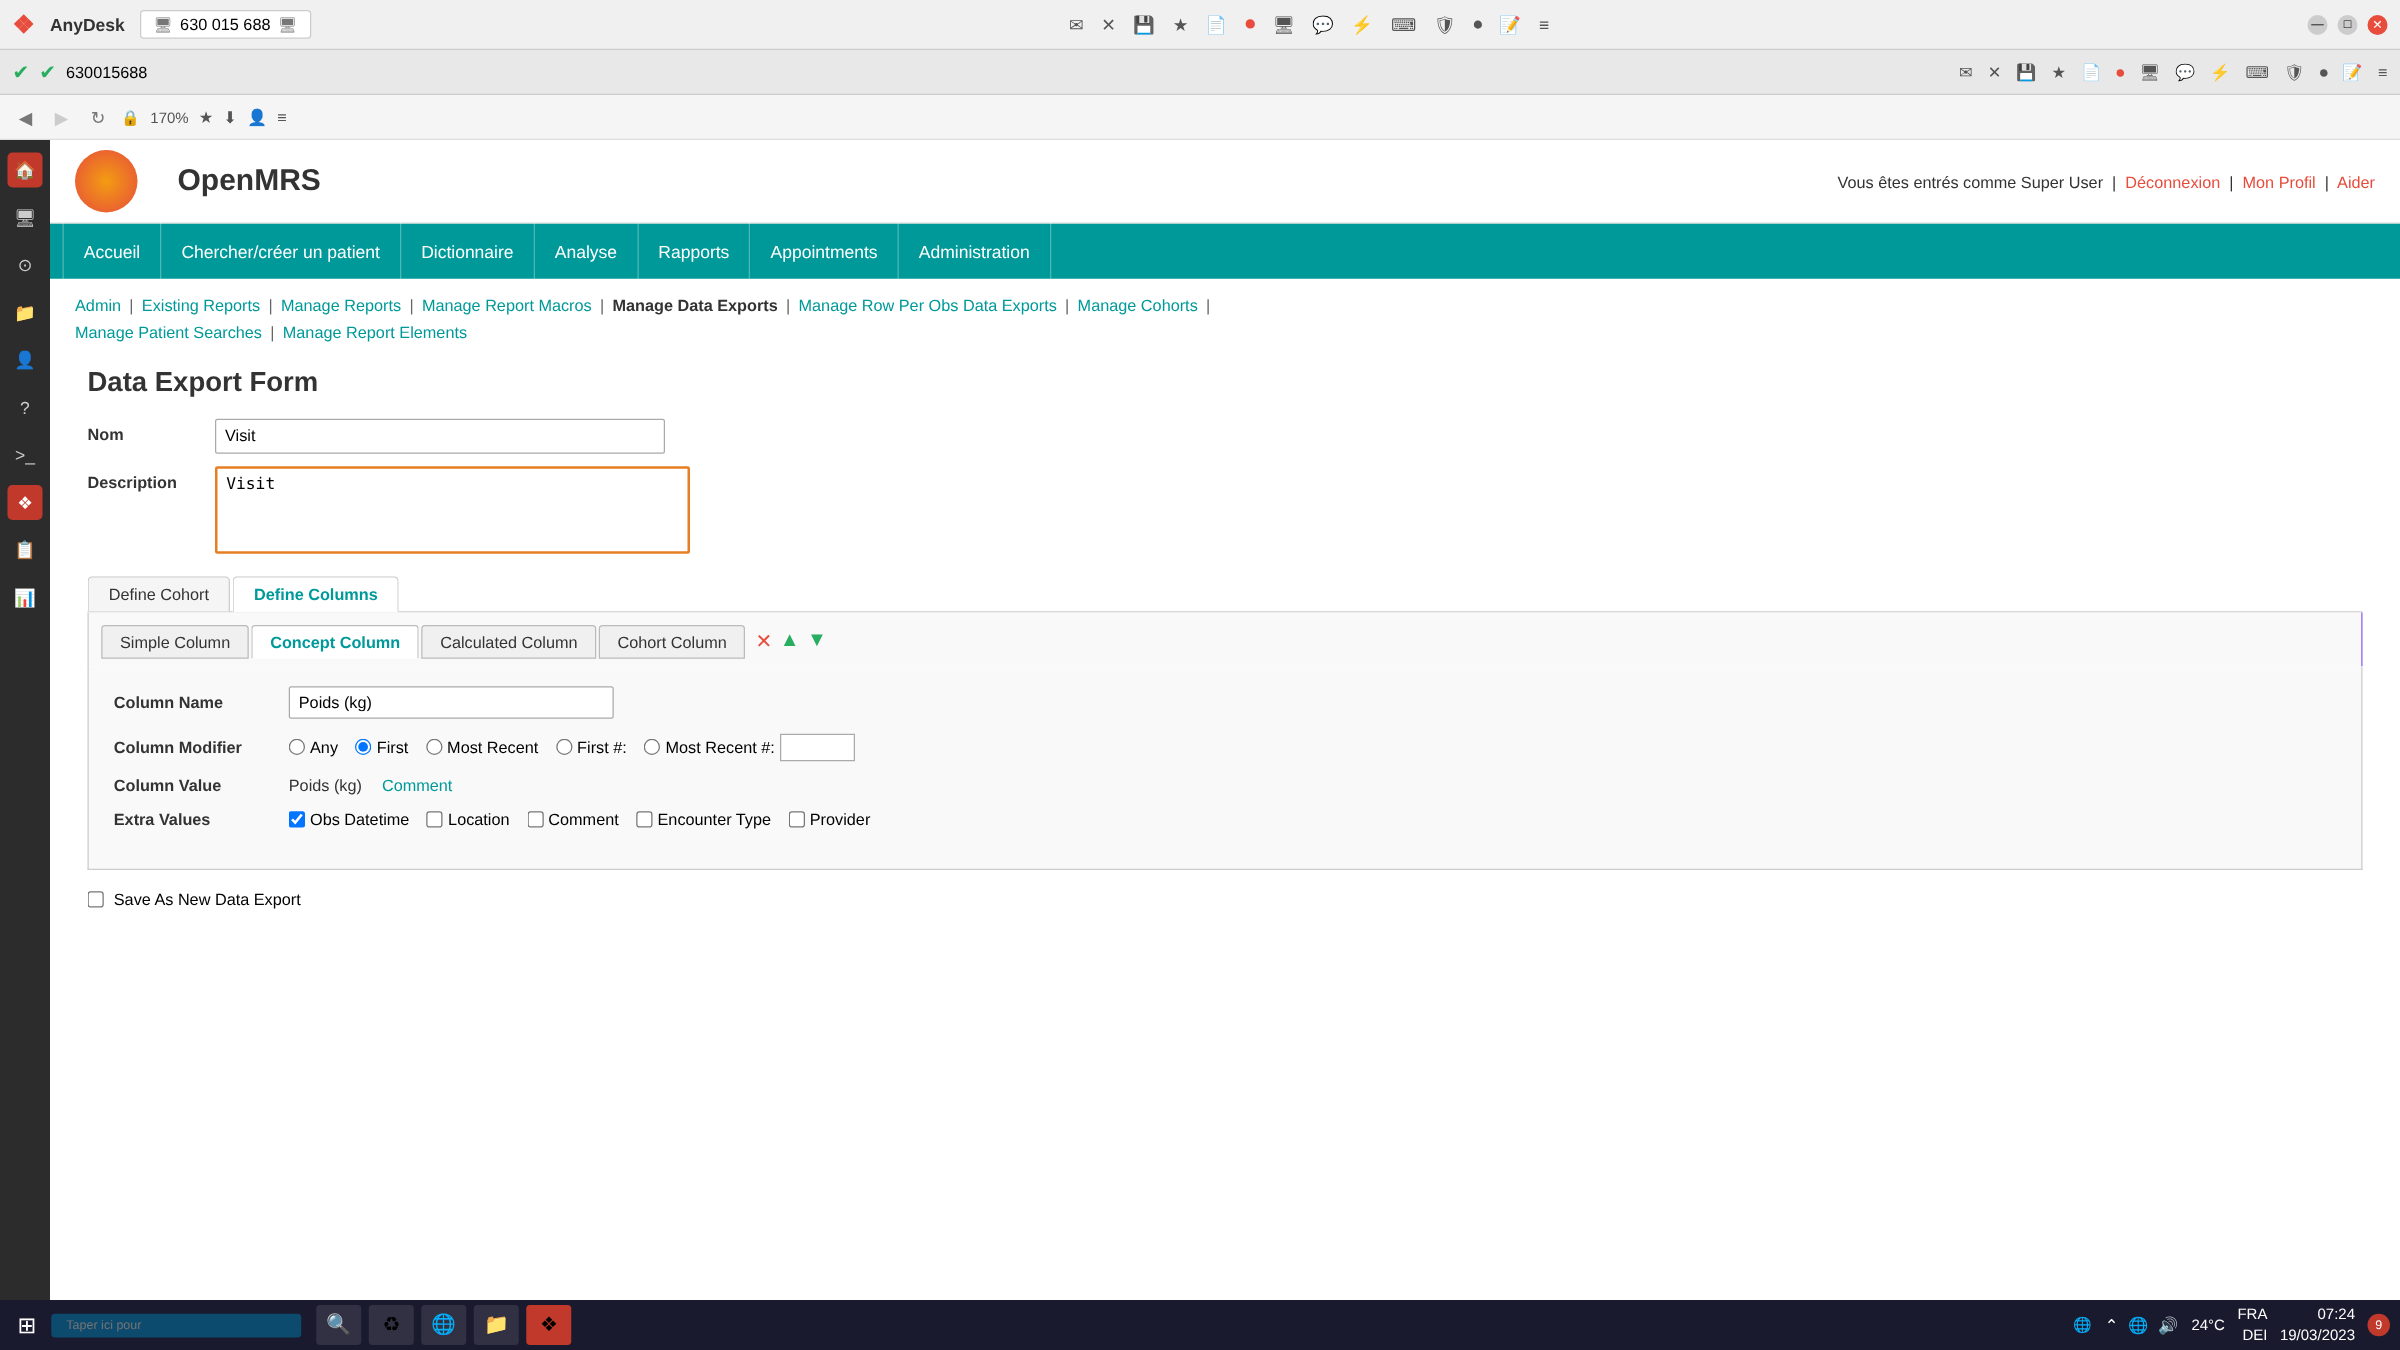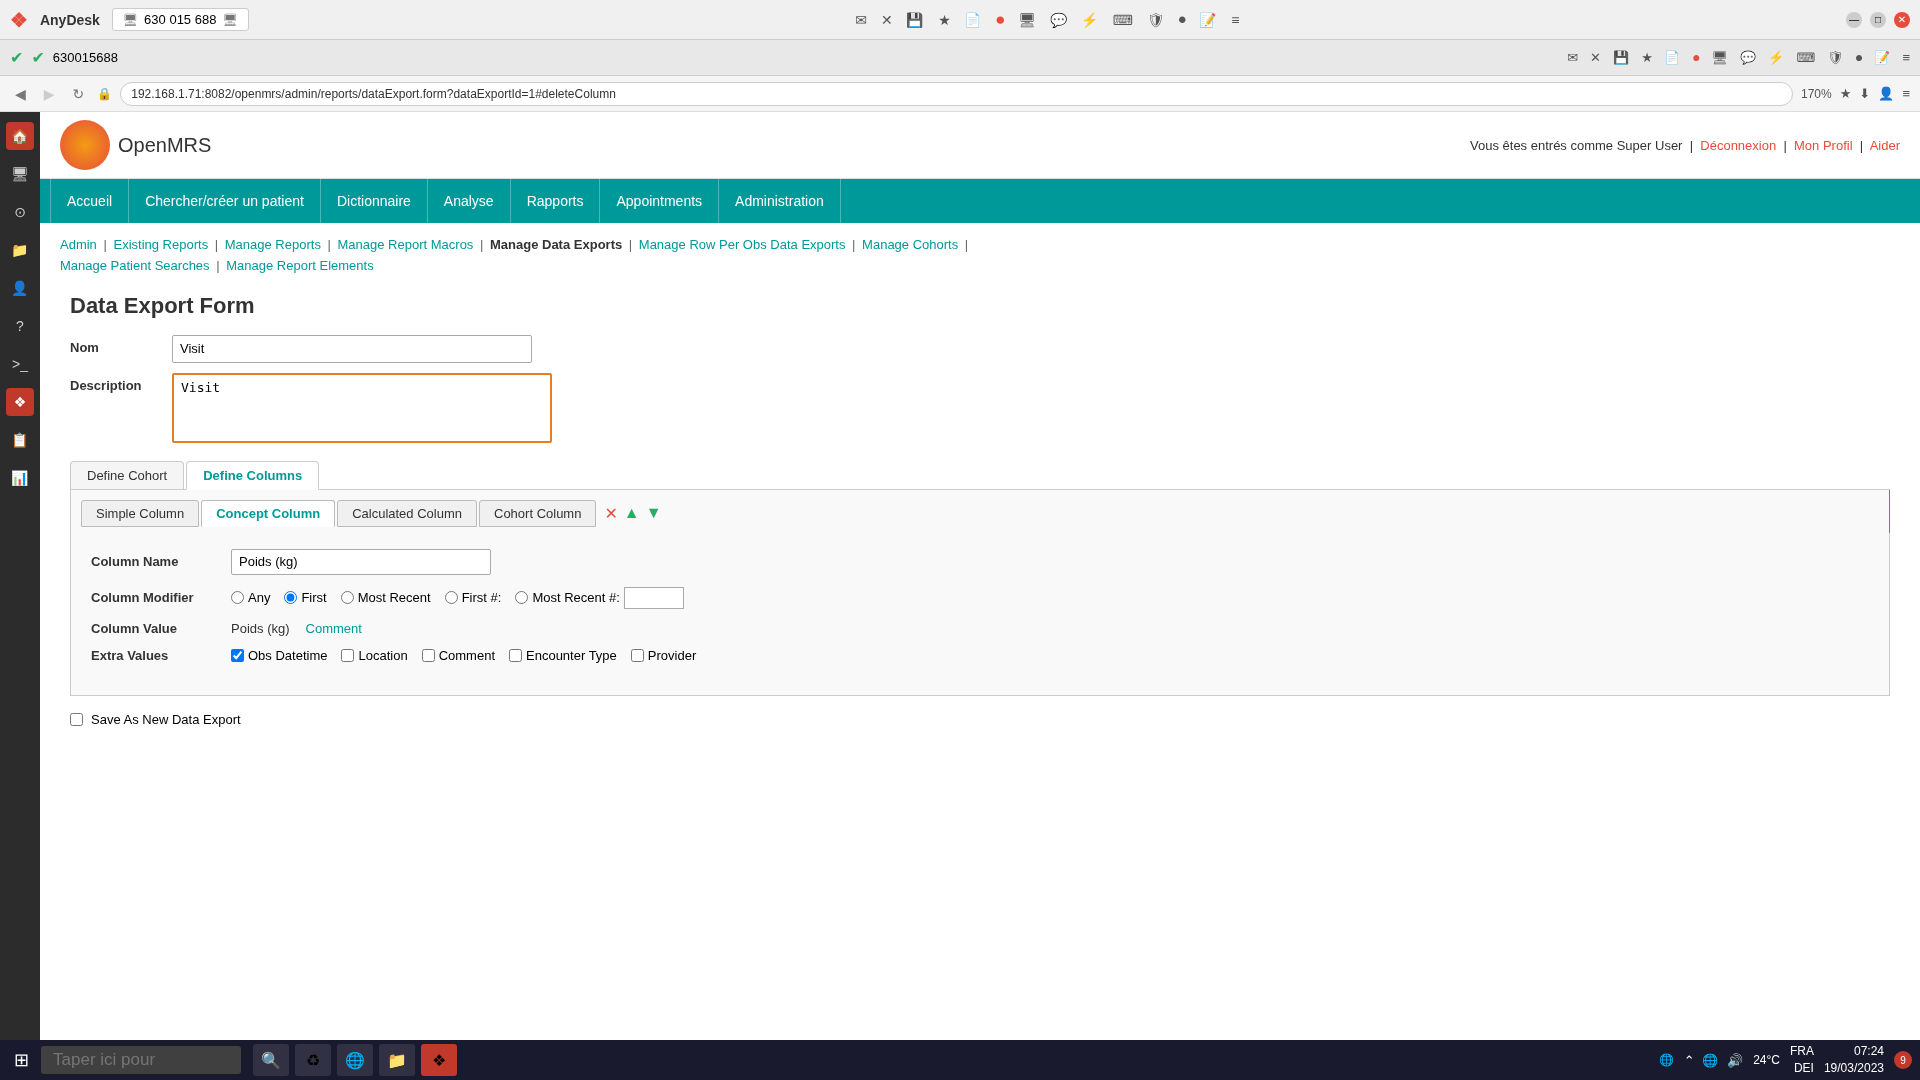--- a/index.html
+++ b/index.html
@@ -113,21 +113,21 @@
       border-bottom: 1px solid #ddd;
     }
     .openmrs-logo { display: flex; align-items: center; gap: 8px; }
     .openmrs-logo-circle {
       width: 50px;
       height: 50px;
       border-radius: 50%;
       background: radial-gradient(circle, #f39c12, #e74c3c);
       position: relative;
     }
-    .openmrs-logo-text { font-size: 20px; font-weight: normal; color: #333; }
+    .openmrs-logo-text { font-size: 24px; font-weight: bold; color: #333; margin-left: 24px; }
     .openmrs-header-right { font-size: 13px; color: #333; }
     .openmrs-header-right a { color: #e74c3c; text-decoration: none; }
 
     
     .openmrs-nav {
       background: #009999;
       display: flex;
       align-items: center;
       padding: 0 10px;
       height: 44px;
@@ -353,27 +353,27 @@
       height: 40px;
       background: #1a1a2e;
       display: flex;
       align-items: center;
       padding: 0 8px;
       gap: 6px;
       z-index: 200;
     }
     .win-start { background: none; border: none; color: white; font-size: 18px; cursor: pointer; padding: 2px 6px; }
     .win-search {
-      background: #404040;
+      background: #0c4a6e;
       border: none;
       color: #aaa;
       padding: 4px 12px;
       border-radius: 3px;
       width: 200px;
-      font-size: 17px;
+      font-size: 10px;
     }
     .win-taskbar-apps { display: flex; gap: 6px; align-items: center; margin-left: 6px; }
     .win-app-btn {
       width: 36px;
       height: 32px;
       background: rgba(255,255,255,0.1);
       border: none;
       border-radius: 3px;
       cursor: pointer;
       display: flex;
@@ -457,21 +457,20 @@
       <span>📝</span>
       <span>≡</span>
   </div>
 </div>
 
 <div class="browser-bar">
   <button class="browser-nav-btn">◀</button>
   <button class="browser-nav-btn" disabled="">▶</button>
   <button class="browser-nav-btn">↻</button>
   <span style="font-size:12px;color:#777;">🔒</span>
-  <input class="url-bar" type="text" value="192.168.1.71:8082/openmrs/admin/reports/dataExport.form?dataExportId=1#deleteColumn" style="">
   <div class="browser-bar-right">
     <span class="zoom-text">170%</span>
     <span>★</span>
       <span>⬇</span>
       <span>👤</span>
       <span>≡</span>
   </div>
 </div>
 
 <div class="left-sidebar">

